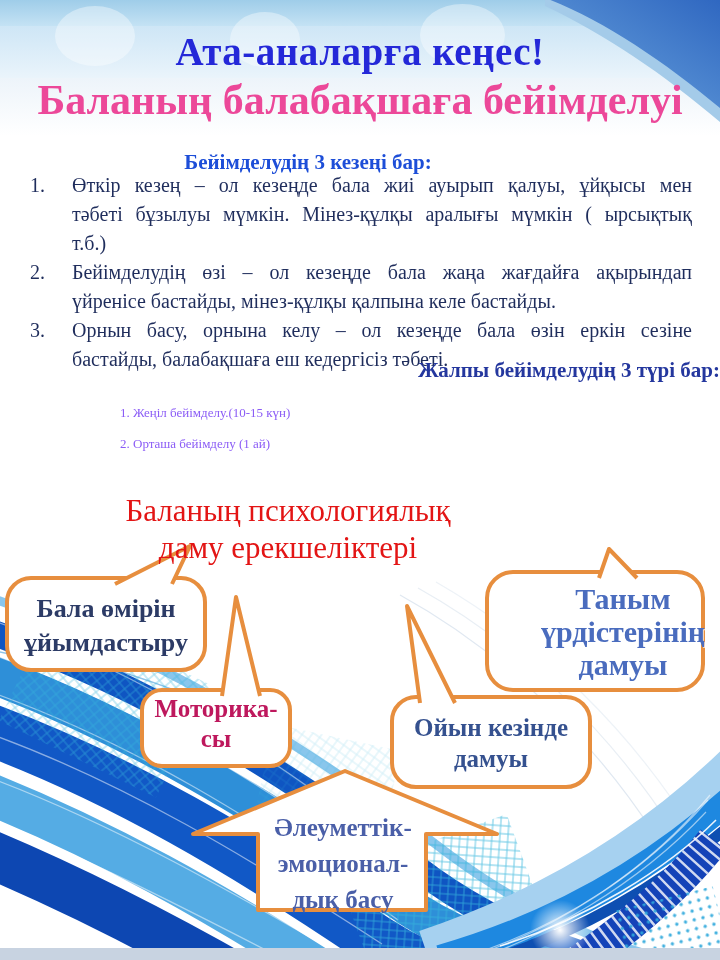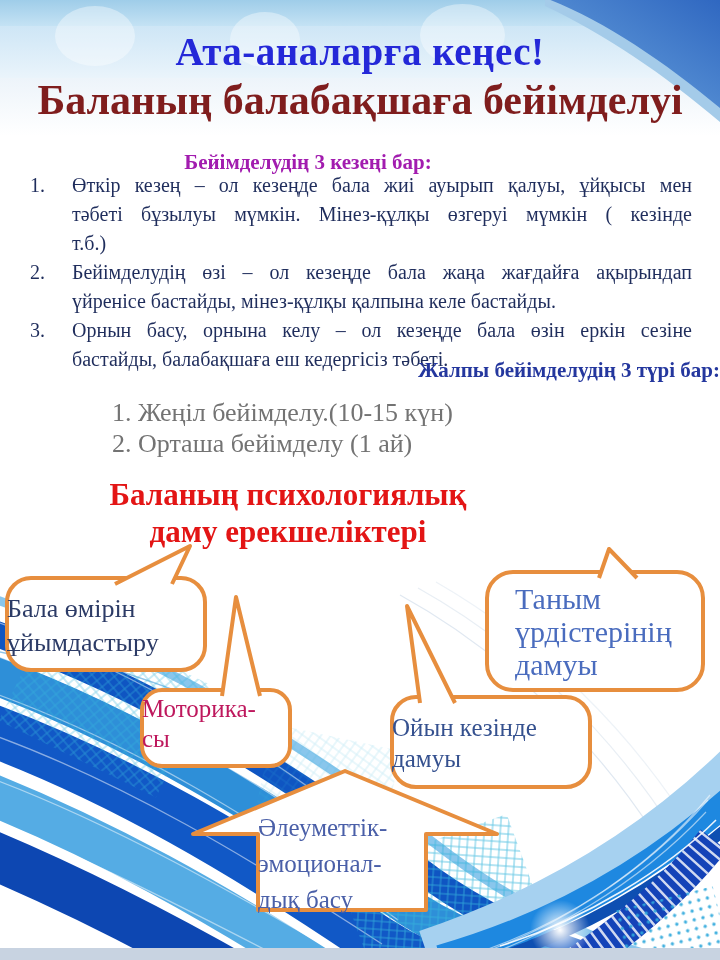--- a/index.html
+++ b/index.html
@@ -9,38 +9,38 @@
   
   .band1{left:0;top:0;width:720px;height:26px;background:linear-gradient(#9FCDE9,#C4E2F4);}
   .band2{left:0;top:26px;width:720px;height:52px;background:linear-gradient(#CEE6F6,#EAF4FB);}
   .band3{left:0;top:78px;width:720px;height:58px;background:linear-gradient(#EDF4FA,#FFFFFF);}
   .bokeh{border-radius:50%;background:rgba(255,255,255,.38);}
   .corner-swoosh{right:0;top:0;z-index:3;}
   
   .title1{left:0;top:30px;width:720px;text-align:center;font-weight:bold;font-size:39px;line-height:44px;
           color:#2428D8;letter-spacing:.5px;z-index:4;}
   .title2{left:0;top:76px;width:720px;text-align:center;font-weight:bold;font-size:42px;line-height:48px;
-          color:#7f1d1d;white-space:nowrap;z-index:4;}
-  
-  .s1h{left:0;top:147px;width:616px;text-align:center;font-weight:bold;font-size:21px;line-height:30px;color:#a21caf;z-index:2;}
+          color:#ec4899;white-space:nowrap;z-index:4;}
+  
+  .s1h{left:0;top:147px;width:616px;text-align:center;font-weight:bold;font-size:21px;line-height:30px;color:#1d4ed8;z-index:2;}
   .s1list{left:30px;top:171px;width:662px;color:#1F2D5C;font-size:20px;z-index:2;}
   .li{display:flex;}
   .num{width:42px;flex:none;font-size:20px;line-height:29px;}
   .txt{flex:1;min-width:0;}
   .jline{font-size:20px;line-height:29px;height:29px;overflow:hidden;text-align:justify;}
   .jline.j::after{content:"";display:inline-block;width:100%;height:0;}
   
   .s2h{left:0;top:355px;width:720px;text-align:right;font-weight:bold;font-size:21px;line-height:30px;color:#24379E;z-index:2;}
-  .s2list{left:112px;top:397px;width:500px;color:#737373;font-size:26px;z-index:2;}
+  .s2list{left:120px;top:397px;width:500px;color:#8b5cf6;font-size:13px;z-index:2;}
   .s2list div{line-height:31px;}
   
-  .redh{left:0;top:476px;width:576px;text-align:center;font-weight:bold;font-size:31px;line-height:37px;color:#E31515;z-index:2;}
+  .redh{left:0;top:492px;width:576px;text-align:center;font-weight:normal;font-size:31px;line-height:37px;color:#E31515;z-index:2;}
   
   .bottom-art{left:0;top:500px;z-index:1;}
-  .blabel{position:absolute;font-weight:normal;z-index:2;}
+  .blabel{position:absolute;text-align:center;font-weight:bold;z-index:2;}
   .blabel div{white-space:nowrap;}
   .bl1{left:7px;top:592px;width:198px;font-size:26px;line-height:34px;color:#2C3B66;}
   .bl2{left:142px;top:694px;width:148px;font-size:25px;line-height:30px;color:#be185d;text-shadow:1px 1px 0 rgba(255,255,255,.7);}
   .bl3{left:515px;top:582px;width:216px;font-size:30px;line-height:33px;color:#4A6CBE;text-shadow:1px 1px 0 rgba(255,255,255,.7);}
   .bl4{left:392px;top:712px;width:198px;font-size:25px;line-height:31px;color:#35518F;}
   .bl5{left:258px;top:810px;width:170px;font-size:25px;line-height:36px;color:#4A5FA8;}
 </style>
 </head>
 <body>
 
@@ -66,21 +66,21 @@
 
   <div class="abs title1">Ата-аналарға кеңес!</div>
   <div class="abs title2">Баланың балабақшаға бейімделуі</div>
 
   <div class="abs s1h">Бейімделудің 3 кезеңі бар:</div>
   <div class="abs s1list">
     <div class="li">
       <span class="num">1.</span>
       <div class="txt">
         <div class="jline j">Өткір кезең – ол кезеңде бала жиі ауырып қалуы, ұйқысы мен</div>
-        <div class="jline j">тәбеті бұзылуы мүмкін. Мінез-құлқы өзгеруі мүмкін ( кезінде</div>
+        <div class="jline j">тәбеті бұзылуы мүмкін. Мінез-құлқы аралығы мүмкін ( ырсықтық</div>
         <div class="jline">т.б.)</div>
       </div>
     </div>
     <div class="li">
       <span class="num">2.</span>
       <div class="txt">
         <div class="jline j">Бейімделудің өзі – ол кезеңде бала жаңа жағдайға ақырындап</div>
         <div class="jline">үйренісе бастайды, мінез-құлқы қалпына келе бастайды.</div>
       </div>
     </div>

